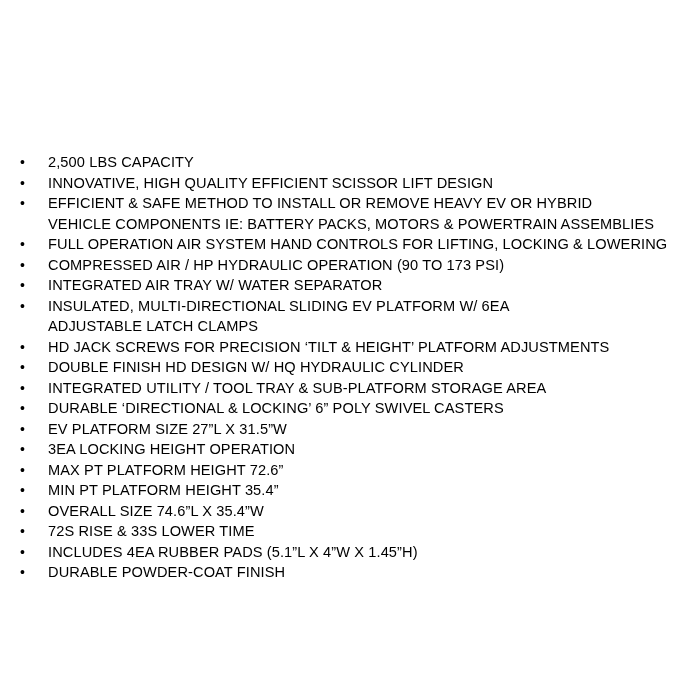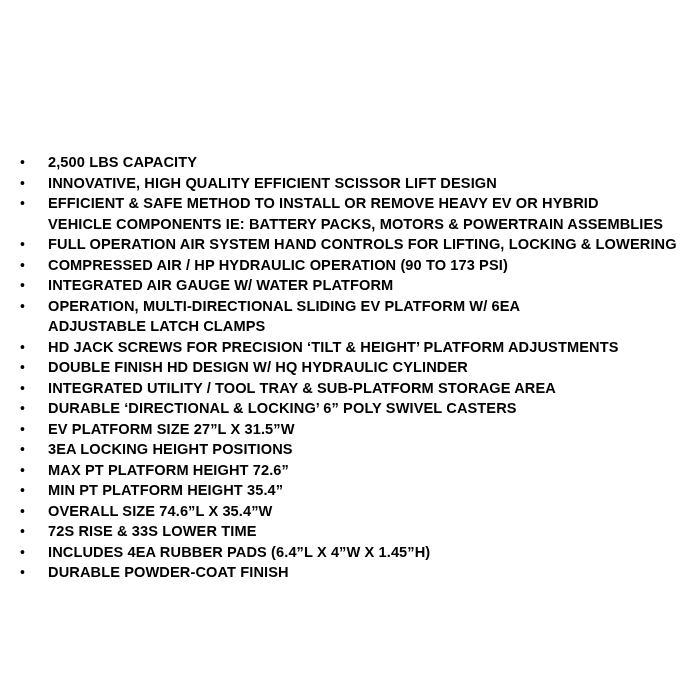--- a/index.html
+++ b/index.html
@@ -43,21 +43,20 @@
     text-align: left;
     color: #000;
   }
   .spec-text {
     flex: 1 1 auto;
     font-size: 14.6px;
     line-height: 20.5px;
     letter-spacing: 0.1px;
     white-space: pre-line;
     color: #000;
-    font-weight: bold;
   }
 </style>
 </head>
 <body>
 
 <div class="page">
   <ul class="spec-list">
     <li class="spec-item">
       <span class="bullet">•</span>
       <span class="spec-text">2,500 LBS CAPACITY</span>
@@ -74,25 +73,25 @@
     <li class="spec-item">
       <span class="bullet">•</span>
       <span class="spec-text">FULL OPERATION AIR SYSTEM HAND CONTROLS FOR LIFTING, LOCKING &amp; LOWERING</span>
     </li>
     <li class="spec-item">
       <span class="bullet">•</span>
       <span class="spec-text">COMPRESSED AIR / HP HYDRAULIC OPERATION (90 TO 173 PSI)</span>
     </li>
     <li class="spec-item">
       <span class="bullet">•</span>
-      <span class="spec-text">INTEGRATED AIR GAUGE W/ WATER PLATFORM</span>
+      <span class="spec-text">INTEGRATED AIR TRAY W/ WATER SEPARATOR</span>
     </li>
     <li class="spec-item">
       <span class="bullet">•</span>
-      <span class="spec-text">OPERATION, MULTI-DIRECTIONAL SLIDING EV PLATFORM W/ 6EA
+      <span class="spec-text">INSULATED, MULTI-DIRECTIONAL SLIDING EV PLATFORM W/ 6EA
 ADJUSTABLE LATCH CLAMPS</span>
     </li>
     <li class="spec-item">
       <span class="bullet">•</span>
       <span class="spec-text">HD JACK SCREWS FOR PRECISION ‘TILT &amp; HEIGHT’ PLATFORM ADJUSTMENTS</span>
     </li>
     <li class="spec-item">
       <span class="bullet">•</span>
       <span class="spec-text">DOUBLE FINISH HD DESIGN W/ HQ HYDRAULIC CYLINDER</span>
     </li>
@@ -103,40 +102,40 @@
     <li class="spec-item">
       <span class="bullet">•</span>
       <span class="spec-text">DURABLE ‘DIRECTIONAL &amp; LOCKING’ 6” POLY SWIVEL CASTERS</span>
     </li>
     <li class="spec-item">
       <span class="bullet">•</span>
       <span class="spec-text">EV PLATFORM SIZE 27”L X 31.5”W</span>
     </li>
     <li class="spec-item">
       <span class="bullet">•</span>
-      <span class="spec-text">3EA LOCKING HEIGHT POSITIONS</span>
+      <span class="spec-text">3EA LOCKING HEIGHT OPERATION</span>
     </li>
     <li class="spec-item">
       <span class="bullet">•</span>
       <span class="spec-text">MAX PT PLATFORM HEIGHT 72.6”</span>
     </li>
     <li class="spec-item">
       <span class="bullet">•</span>
       <span class="spec-text">MIN PT PLATFORM HEIGHT 35.4”</span>
     </li>
     <li class="spec-item">
       <span class="bullet">•</span>
       <span class="spec-text">OVERALL SIZE 74.6”L X 35.4”W</span>
     </li>
     <li class="spec-item">
       <span class="bullet">•</span>
       <span class="spec-text">72S RISE &amp; 33S LOWER TIME</span>
     </li>
     <li class="spec-item">
       <span class="bullet">•</span>
-      <span class="spec-text">INCLUDES 4EA RUBBER PADS (6.4”L X 4”W X 1.45”H)</span>
+      <span class="spec-text">INCLUDES 4EA RUBBER PADS (5.1”L X 4”W X 1.45”H)</span>
     </li>
     <li class="spec-item">
       <span class="bullet">•</span>
       <span class="spec-text">DURABLE POWDER-COAT FINISH</span>
     </li>
   </ul>
 </div>
 
 </body></html>

